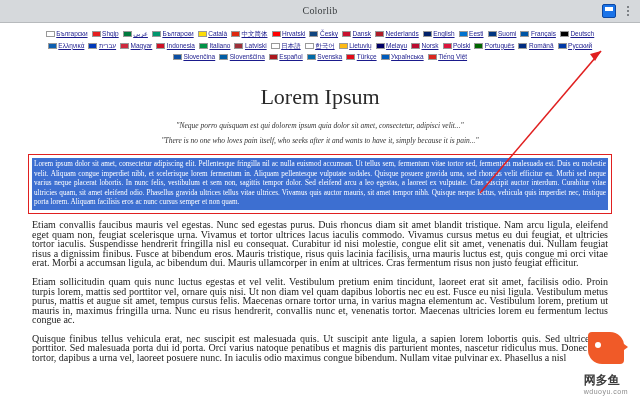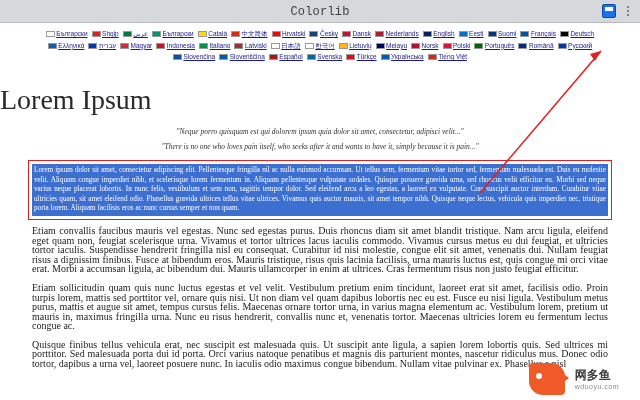--- a/index.html
+++ b/index.html
@@ -18,22 +18,22 @@
   .browser-chrome {
     height: 22px;
     background: #d6d9dc;
     border-bottom: 1px solid #b7babd;
     display: flex;
     align-items: center;
     justify-content: flex-end;
     position: relative;
   }
   .chrome-title {
-    font-family: Liberation Mono, monospace;
-    font-size: 12px;
+    font-family: Liberation Serif, serif;
+    font-size: 10px;
     color: #3c4043;
     position: absolute;
     left: 50%;
     transform: translateX(-50%);
     top: 5px;
     letter-spacing: .2px;
   }
   .chrome-right {
     display: flex;
     align-items: center;
@@ -101,23 +101,23 @@
     height: 6px;
     margin-right: 1.5px;
     vertical-align: -1px;
     border: .5px solid #999;
     box-sizing: border-box;
   }
   .lang-item span.lbl { text-decoration: none; }
 
   
   .title {
-    text-align: left;
-    font-family: "Liberation Serif", serif;
-    font-size: 28px;
+    text-align: center;
+    font-family: "Liberation Serif", serif;
+    font-size: 22px;
     color: #2a2a2a;
     margin: 18px 0 10px 0;
     font-weight: normal;
   }
   .subtitle {
     text-align: center;
     font-family: "Liberation Serif", serif;
     font-style: italic;
     font-size: 7.5px;
     color: #333;
@@ -164,25 +164,26 @@
   .arrow-svg {
     position: absolute;
     left: 0; top: 0;
     width: 640px; height: 400px;
     pointer-events: none;
   }
 
   
   .watermark {
     position: absolute;
-    right: 21px;
+    right: 12px;
     bottom: 6px;
     display: flex;
     align-items: center;
     gap: 10px;
+    flex-direction: column;
   }
   .wm-logo {
     width: 36px;
     height: 32px;
     background: #f05a28;
     border-radius: 4px 14px 4px 14px;
     position: relative;
   }
   .wm-logo::before {
     content: "";

